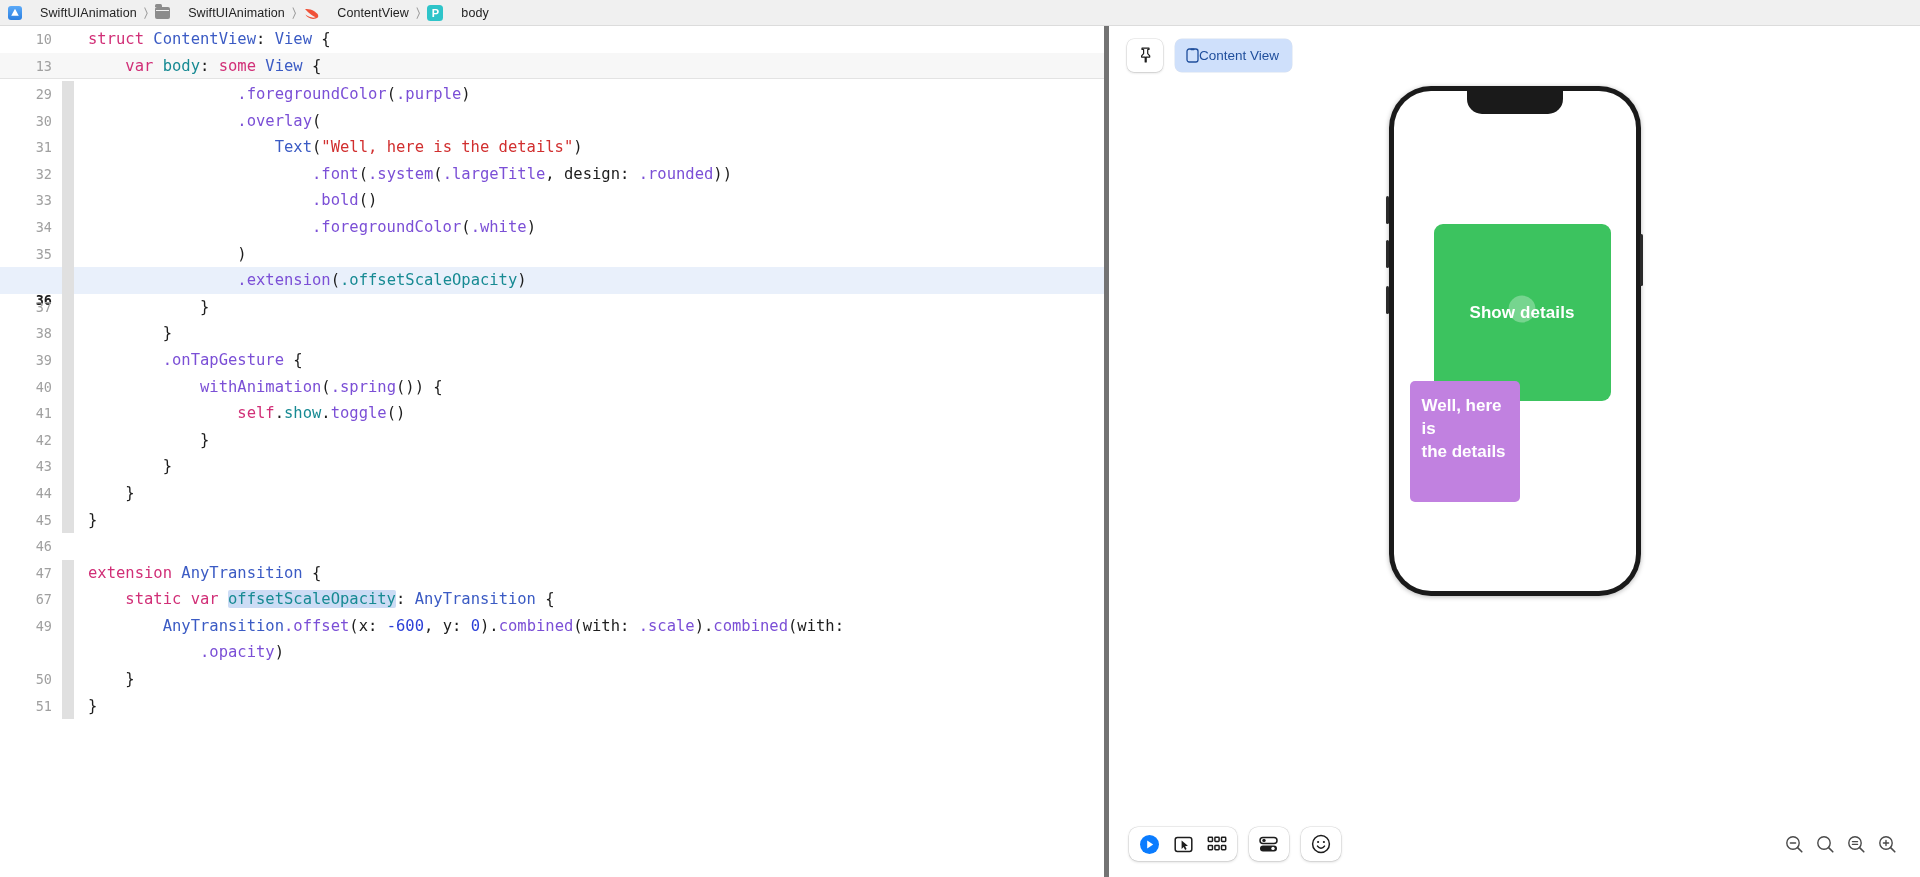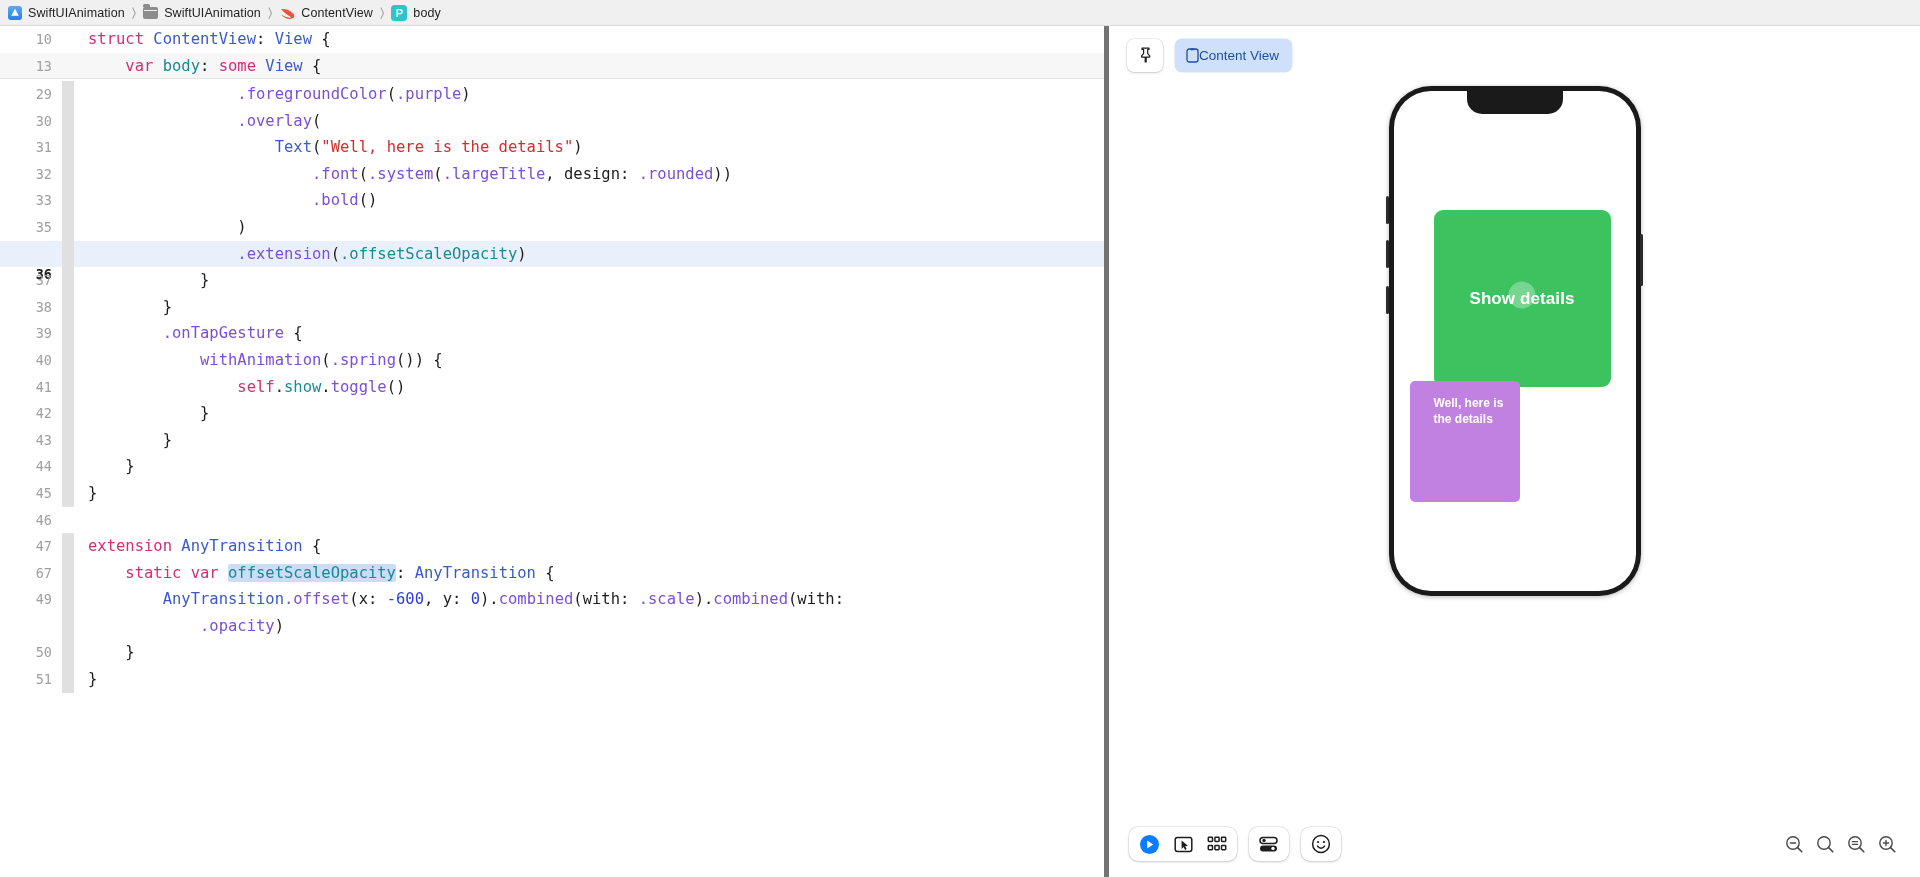--- a/index.html
+++ b/index.html
@@ -15,21 +15,21 @@
   .jumpbar {
     height:26px; min-height:26px;
     background:#f0f0f0;
     border-bottom:1px solid #dcdcdc;
     display:flex; align-items:center;
     padding-left:8px;
     font-size:12.5px;
     color:#2b2b2b;
     position:relative; z-index:30;
   }
-  .crumb { display:flex; align-items:center; gap:6px; }
+  .crumb { display:flex; align-items:center; gap:18px; }
   .crumb-sep {
     color:#9a9a9a; font-size:13px; margin:0 7px; font-weight:300;
   }
   .crumb-label { color:#222; font-size:12.5px; letter-spacing:.1px; }
 
   .ic { display:inline-flex; align-items:center; justify-content:center; flex:none; }
   .ic-appicon {
     width:14px;height:14px;border-radius:3px;
     background:linear-gradient(#5aa9f8,#2b7fe0);
     position:relative;
@@ -149,21 +149,21 @@
     width:100%; height:100%; background:#fff; border-radius:37px;
     position:relative; overflow:hidden;
   }
   .notch {
     position:absolute; top:0; left:50%; transform:translateX(-50%);
     width:96px; height:23px; background:#1a1a1a;
     border-radius:0 0 15px 15px;
   }
 
   .green-card {
-    position:absolute; left:40px; top:119px;
+    position:absolute; left:40px; top:133px;
     width:177px; height:177px;
     background:#3cc35f; border-radius:9px;
     display:flex; align-items:center; justify-content:center;
   }
   .green-label {
     color:#fff; font-weight:700; font-size:17px;
     font-family:"Liberation Sans",sans-serif;
     letter-spacing:.1px;
     position:relative; z-index:2;
   }
@@ -173,24 +173,23 @@
     background:rgba(255,255,255,.30);
     z-index:3;
   }
   .purple-card {
     position:absolute; left:16px; top:290px;
     width:110px; height:121px;
     background:#c181e0; border-radius:5px;
     padding:14px 10px 0 12px;
   }
   .purple-label {
-    color:#fff; font-weight:700; font-size:12px; line-height:1.35;
+    color:#fff; font-weight:700; font-size:17px; line-height:1.35;
     font-family:"Liberation Sans",sans-serif;
     white-space:pre-line;
-    margin-left:12px;
   }
 
   
   .canvas-bottom {
     height:66px; flex:none; position:relative;
     display:flex; align-items:center;
     padding:0 20px;
   }
   .pillgroup {
     display:flex; align-items:center;
@@ -250,20 +249,21 @@
       <div class="sticky" id="sticky">
           <div class="coderow"><div class="gutter">10</div><div class="foldbar none"></div><div class="codetext"><span class="kw">struct </span><span class="typ">ContentView</span><span class="id">: </span><span class="typ">View</span><span class="id"> {</span></div></div>
           <div class="coderow"><div class="gutter">13</div><div class="foldbar none"></div><div class="codetext"><span class="id">    </span><span class="kw">var </span><span class="prop">body</span><span class="id">: </span><span class="kw">some </span><span class="typ">View</span><span class="id"> {</span></div></div>
         </div>
       <div class="codearea" id="codearea">
           <div class="coderow"><div class="gutter">29</div><div class="foldbar"></div><div class="codetext"><span class="id">                </span><span class="fn">.foregroundColor</span><span class="id">(</span><span class="fn">.purple</span><span class="id">)</span></div></div>
           <div class="coderow"><div class="gutter">30</div><div class="foldbar"></div><div class="codetext"><span class="id">                </span><span class="fn">.overlay</span><span class="id">(</span></div></div>
           <div class="coderow"><div class="gutter">31</div><div class="foldbar"></div><div class="codetext"><span class="id">                    </span><span class="typ">Text</span><span class="id">(</span><span class="str">"Well, here is the details"</span><span class="id">)</span></div></div>
           <div class="coderow"><div class="gutter">32</div><div class="foldbar"></div><div class="codetext"><span class="id">                        </span><span class="fn">.font</span><span class="id">(</span><span class="fn">.system</span><span class="id">(</span><span class="fn">.largeTitle</span><span class="id">, design: </span><span class="fn">.rounded</span><span class="id">))</span></div></div>
           <div class="coderow"><div class="gutter">33</div><div class="foldbar"></div><div class="codetext"><span class="id">                        </span><span class="fn">.bold</span><span class="id">()</span></div></div>
+          <div class="coderow"><div class="gutter">34</div><div class="foldbar"></div><div class="codetext"><span class="id">                        </span><span class="fn">.foregroundColor</span><span class="id">(</span><span class="fn">.white</span><span class="id">)</span></div></div>
           <div class="coderow"><div class="gutter">35</div><div class="foldbar"></div><div class="codetext"><span class="id">                </span><span class="id">)</span></div></div>
           <div class="coderow hl"><div class="gutter">36</div><div class="foldbar"></div><div class="codetext"><span class="id">                </span><span class="fn">.extension</span><span class="id">(</span><span class="prop">.offsetScaleOpacity</span><span class="id">)</span></div></div>
           <div class="coderow"><div class="gutter">37</div><div class="foldbar"></div><div class="codetext"><span class="id">            }</span></div></div>
           <div class="coderow"><div class="gutter">38</div><div class="foldbar"></div><div class="codetext"><span class="id">        }</span></div></div>
           <div class="coderow"><div class="gutter">39</div><div class="foldbar"></div><div class="codetext"><span class="id">        </span><span class="fn">.onTapGesture</span><span class="id"> {</span></div></div>
           <div class="coderow"><div class="gutter">40</div><div class="foldbar"></div><div class="codetext"><span class="id">            </span><span class="fn">withAnimation</span><span class="id">(</span><span class="fn">.spring</span><span class="id">()) {</span></div></div>
           <div class="coderow"><div class="gutter">41</div><div class="foldbar"></div><div class="codetext"><span class="id">                </span><span class="kw">self</span><span class="id">.</span><span class="prop">show</span><span class="id">.</span><span class="fn">toggle</span><span class="id">()</span></div></div>
           <div class="coderow"><div class="gutter">42</div><div class="foldbar"></div><div class="codetext"><span class="id">            }</span></div></div>
           <div class="coderow"><div class="gutter">43</div><div class="foldbar"></div><div class="codetext"><span class="id">        }</span></div></div>
           <div class="coderow"><div class="gutter">44</div><div class="foldbar"></div><div class="codetext"><span class="id">    }</span></div></div>

